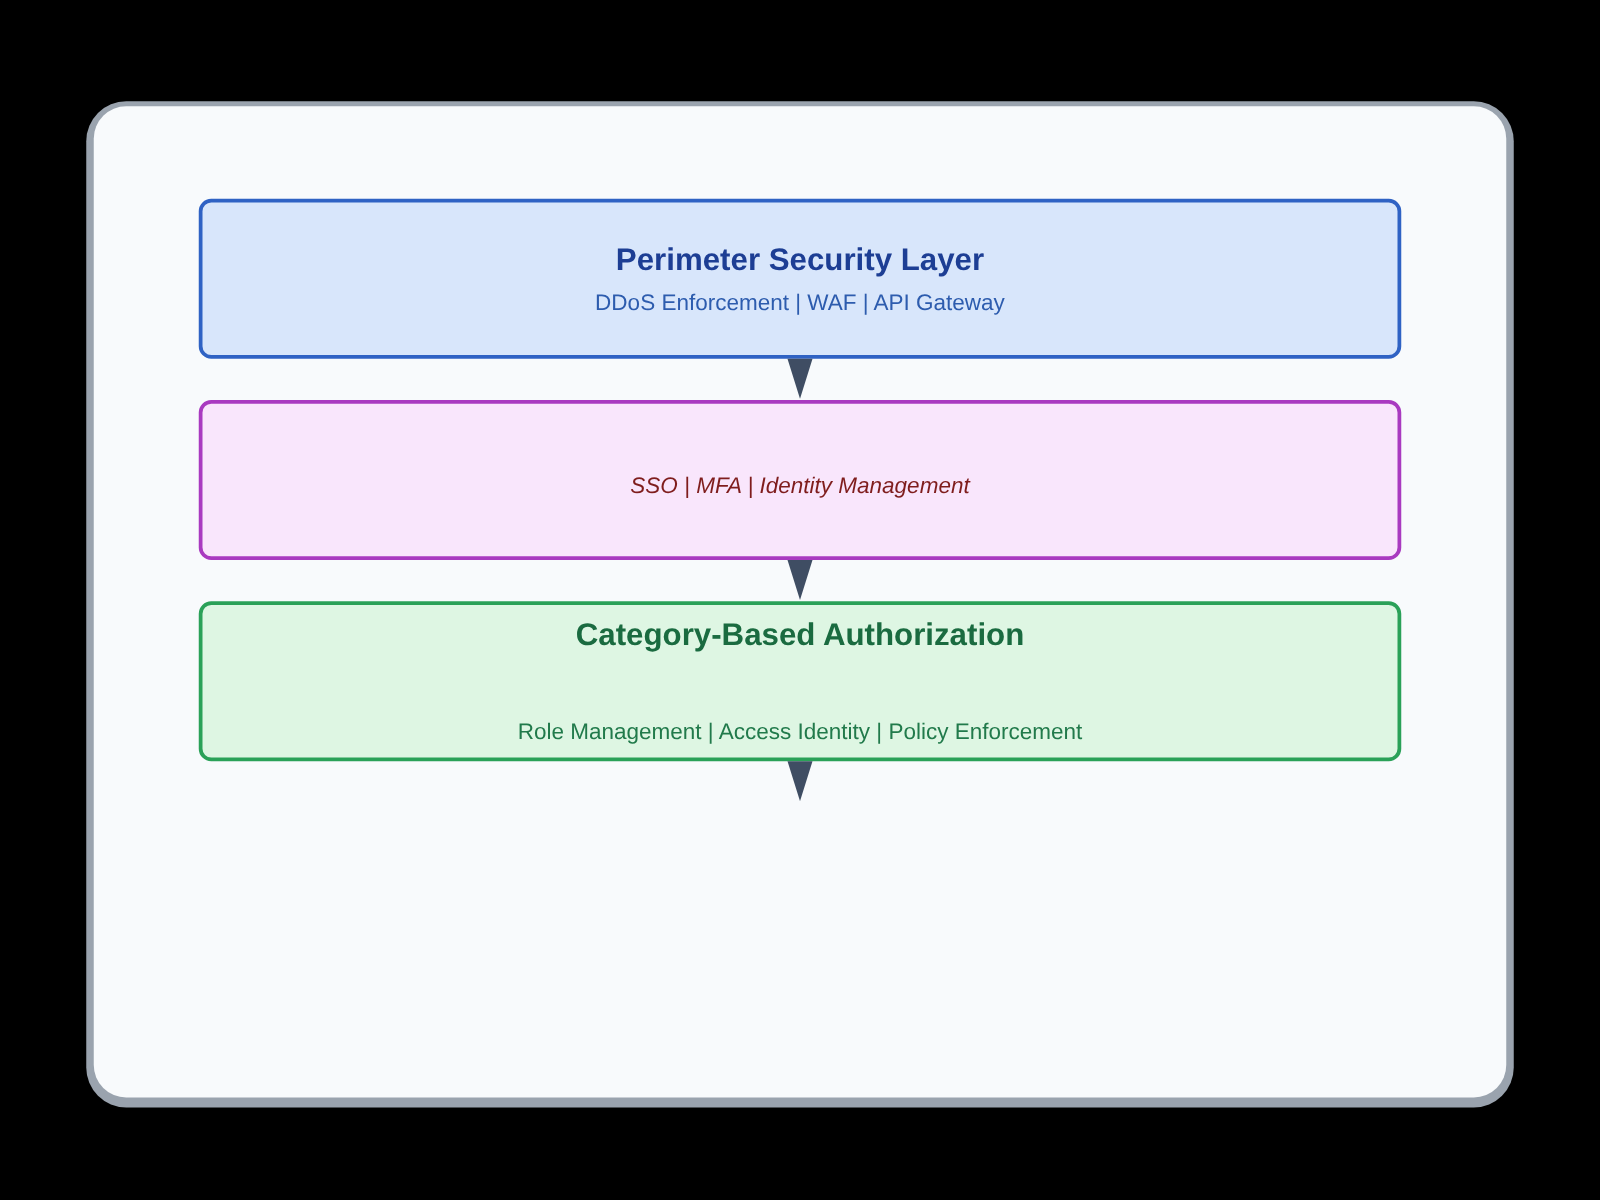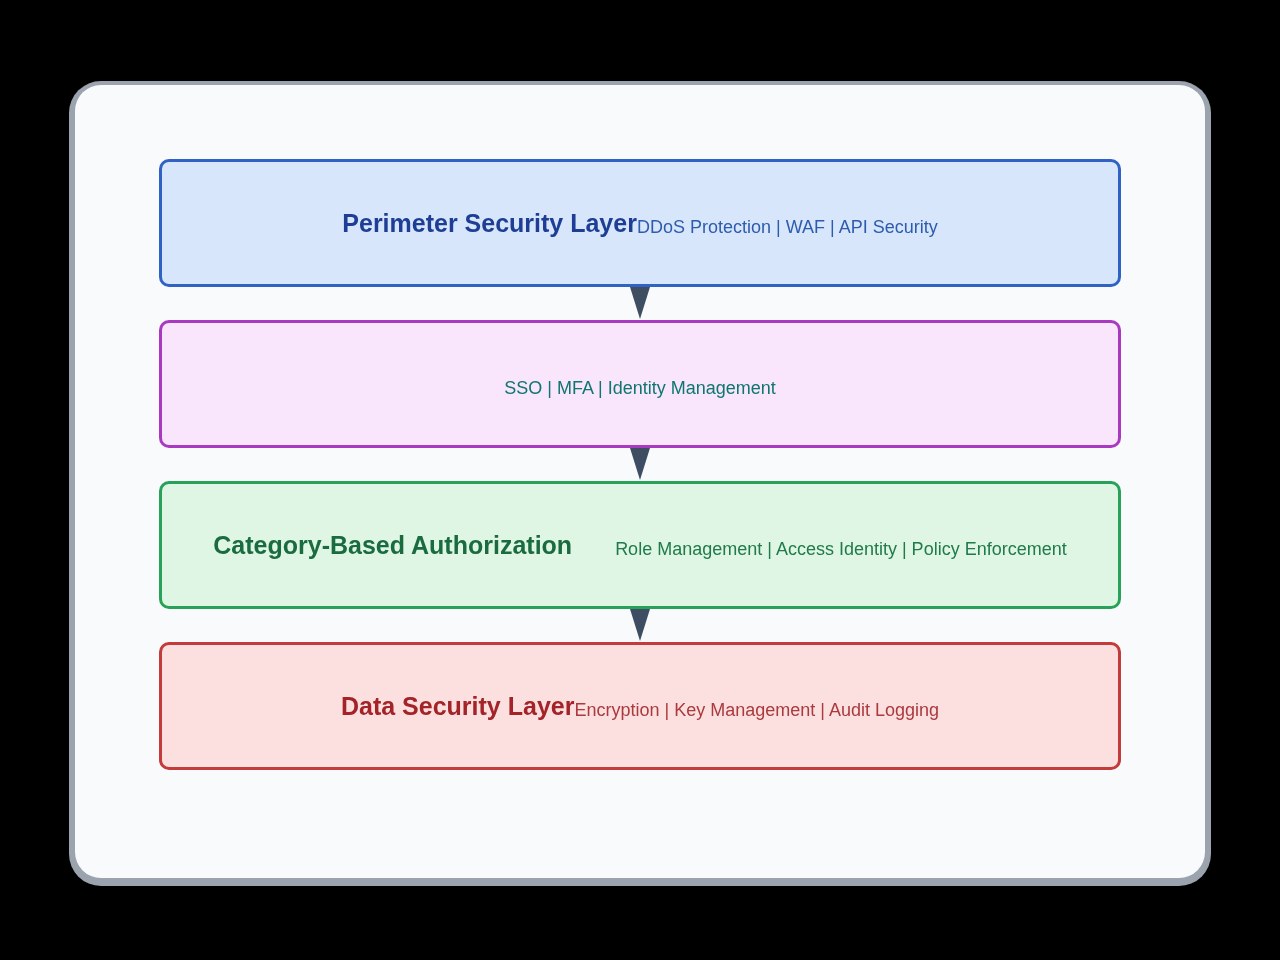--- a/index.html
+++ b/index.html
@@ -22,21 +22,21 @@
     display: flex;
     flex-direction: column;
     align-items: center;
   }
   .layer {
     width: 962px;
     height: 128px;
     border: 3px solid #888;
     border-radius: 10px;
     display: flex;
-    flex-direction: row;
+    flex-direction: column;
     align-items: center;
     justify-content: center;
     text-align: left;
   }
   .layer-title {
     font-size: 25px;
     font-weight: bold;
     line-height: 1.2;
   }
   .layer-subtitle {
@@ -59,43 +59,39 @@
   }
 </style>
 </head>
 <body style="background: rgb(0, 0, 0);">
 
 <div class="card" style="background: rgb(248, 250, 252);">
   <div class="diagram">
 
     <section class="layer" style="background: rgb(216, 230, 251); border-color: rgb(47, 98, 196);">
       <h2 class="layer-title" style="color: rgb(29, 62, 148);">Perimeter Security Layer</h2>
-      <p class="layer-subtitle" style="color: rgb(45, 92, 174);">DDoS Protection | WAF | API Security</p>
+      <p class="layer-subtitle" style="color: rgb(45, 92, 174);">DDoS Enforcement | WAF | API Gateway</p>
     </section>
 
     <div class="arrow-gap">
       <div class="arrow-down"></div>
     </div>
 
     <section class="layer" style="background: rgb(249, 230, 252); border-color: rgb(169, 58, 192);">
-      <p class="layer-subtitle" style="color: #0f766e;">SSO | MFA | Identity Management</p>
+      <p class="layer-subtitle" style="color: #7f1d1d; font-style: italic;">SSO | MFA | Identity Management</p>
     </section>
 
     <div class="arrow-gap">
       <div class="arrow-down"></div>
     </div>
 
     <section class="layer" style="background: rgb(222, 246, 227); border-color: rgb(42, 161, 88); gap: 43px;">
       <h2 class="layer-title" style="color: rgb(26, 107, 64);">Category-Based Authorization</h2>
       <p class="layer-subtitle" style="color: rgb(33, 122, 75);">Role Management | Access Identity | Policy Enforcement</p>
     </section>
 
     <div class="arrow-gap">
       <div class="arrow-down"></div>
     </div>
 
-    <section class="layer" style="background: rgb(252, 224, 224); border-color: rgb(196, 59, 59);">
-      <h2 class="layer-title" style="color: rgb(163, 35, 40);">Data Security Layer</h2>
-      <p class="layer-subtitle" style="color: rgb(170, 58, 62);">Encryption | Key Management | Audit Logging</p>
-    </section>
 
   </div>
 </div>
 
 </body></html>

